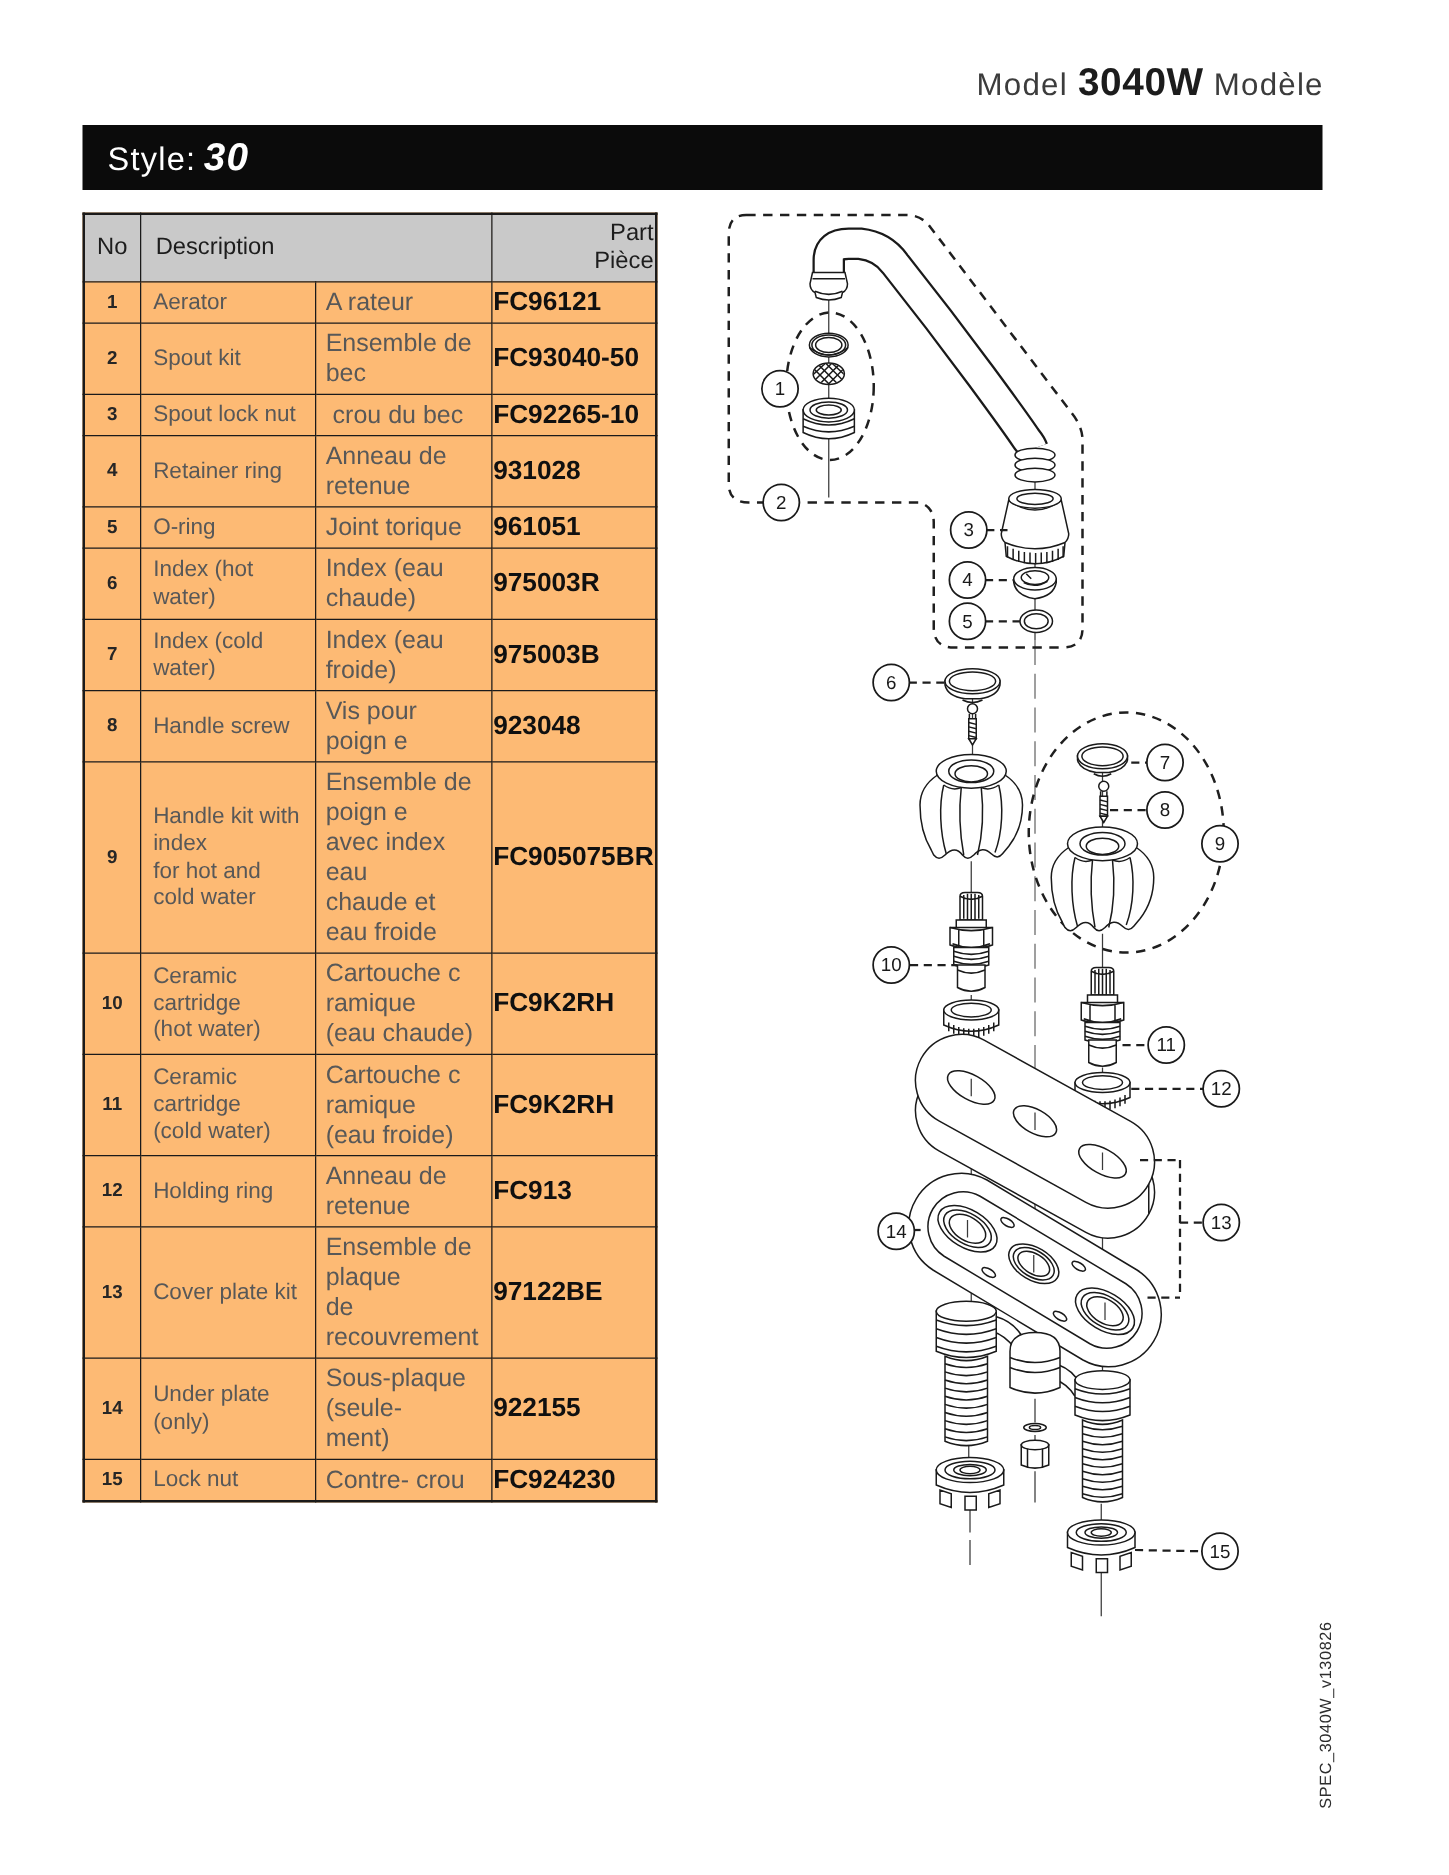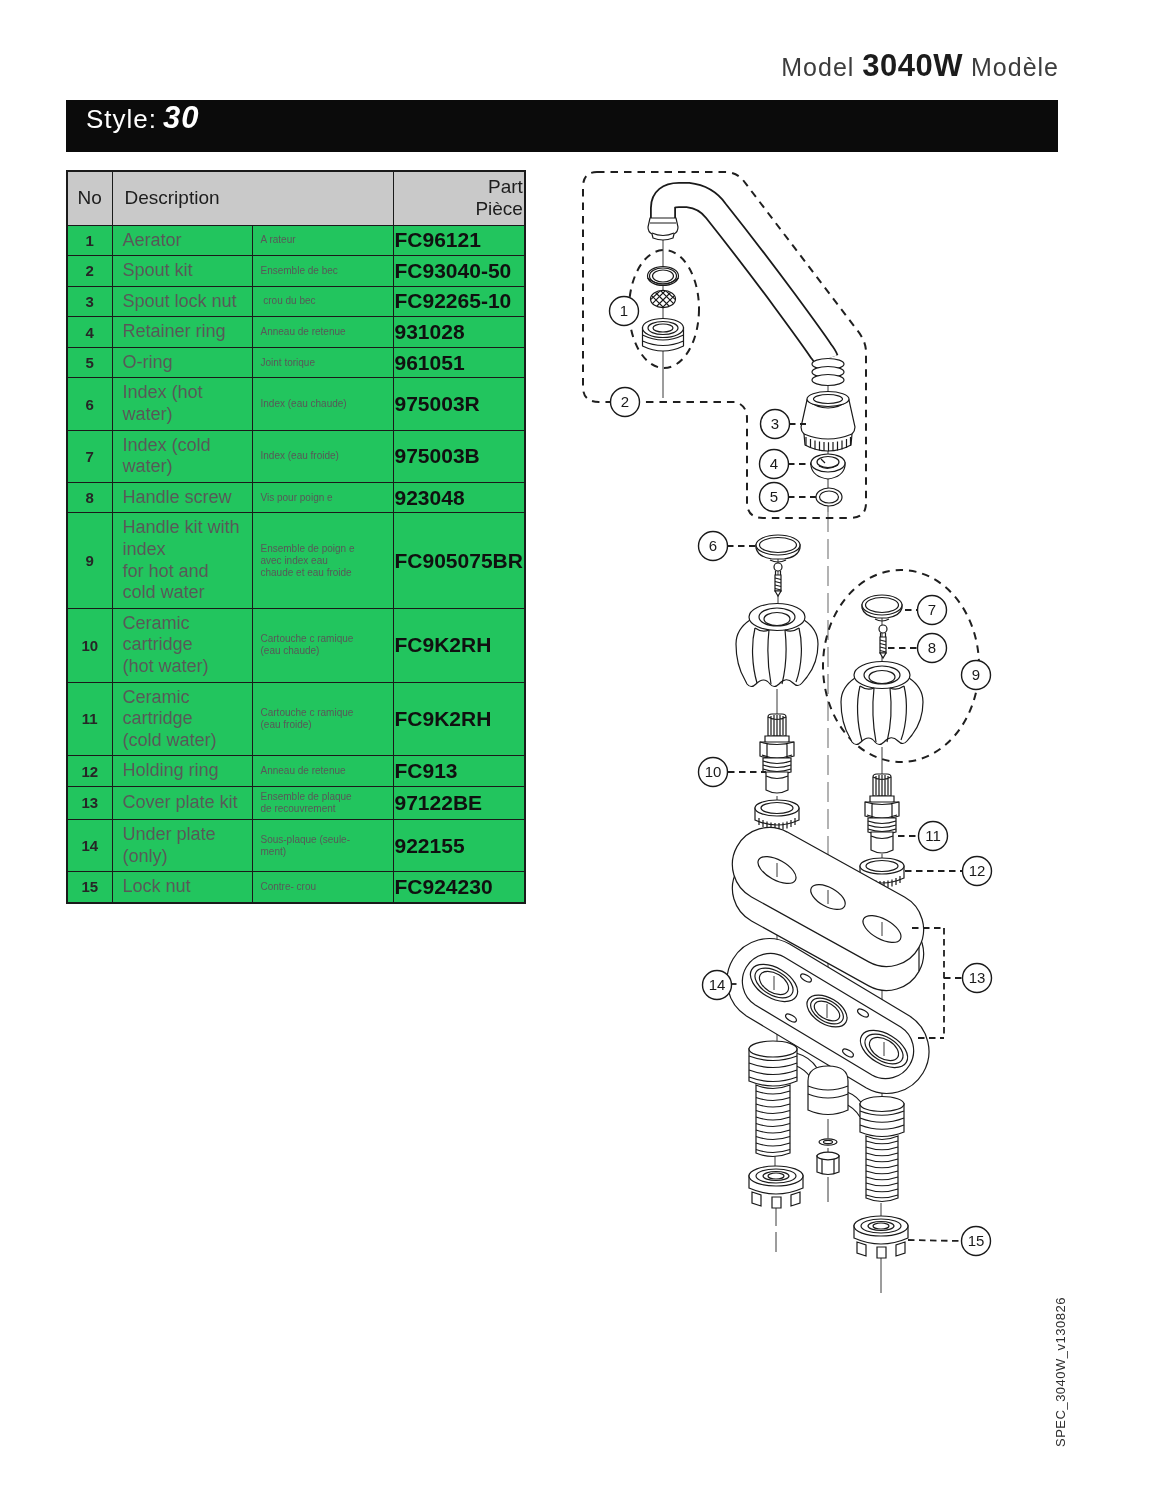--- a/index.html
+++ b/index.html
@@ -4,36 +4,36 @@
 <style>
   html,body{margin:0;padding:0;background:#ffffff;}
   .page{position:relative;width:1159px;height:1500px;background:#fff;overflow:hidden;
         font-family:"Liberation Sans",sans-serif;}
   
   .model-header{position:absolute;top:48px;right:100px;font-size:25px;color:#3c3c3c;
         letter-spacing:1px;white-space:nowrap;}
   .model-header .mnum{font-size:31px;font-weight:bold;color:#1c1c1c;letter-spacing:0.5px;}
   
   .style-bar{position:absolute;left:66px;top:100px;width:992px;height:52px;background:#0b0b0b;
-        display:flex;align-items:flex-start;justify-content:space-between;box-sizing:border-box;
+        display:flex;align-items:center;justify-content:space-between;box-sizing:border-box;
         padding:0 20px;color:#fff;}
   .style-bar .sl{font-size:26px;letter-spacing:1px;}
   .style-bar .sl .snum{font-size:31px;font-weight:bold;font-style:italic;margin-left:6px;}
   .style-bar .sr{font-size:26px;font-style:italic;letter-spacing:0.5px;}
   
-  table.parts{position:absolute;left:66px;top:170px;border-collapse:collapse;background:#22c55e;
+  table.parts{position:absolute;left:66px;top:170px;border-collapse:collapse;background:#fdba74;
         border:2px solid #1a1a1a;}
   table.parts th,table.parts td{border:1px solid #1a1a1a;box-sizing:border-box;}
   table.parts thead th{background:#c9c9c9;height:54px;font-size:19px;font-weight:500;color:#1d1d1d;}
   th.h-no{width:45px;text-align:center;}
   th.h-desc{width:281px;text-align:left;padding-left:12px;}
   th.h-part{width:117px;text-align:right;line-height:1.15;}
   td.no{width:45px;text-align:center;font-size:15px;font-weight:600;color:#262626;}
   td.en{width:140px;font-size:18px;color:#585858;padding:4px 6px 4px 10px;line-height:1.2;white-space:pre-wrap;}
-  td.fr{width:141px;font-size:10px;color:#585858;padding:4px 6px 4px 8px;line-height:1.2;white-space:pre-wrap;}
+  td.fr{width:141px;font-size:20px;color:#585858;padding:4px 6px 4px 8px;line-height:1.2;white-space:pre-wrap;}
   td.part{width:117px;text-align:left;font-size:21px;font-weight:bold;color:#101010;}
   table.parts tbody tr{height:26px;}
   
   #diagram{position:absolute;left:555px;top:160px;}
   .ln{fill:none;stroke:#1a1a1a;stroke-width:1.2;}
   .fw{fill:#ffffff;stroke:#1a1a1a;stroke-width:1.2;}
   .thin{fill:none;stroke:#3a3a3a;stroke-width:1;}
   .gdash{fill:none;stroke:#8a8a8a;stroke-width:1.3;stroke-dasharray:20 7;}
   .dash{fill:none;stroke:#1f1f1f;stroke-width:1.8;stroke-dasharray:6.5 4.5;}
   .dashbig{fill:none;stroke:#1f1f1f;stroke-width:2;stroke-dasharray:7.5 6;}

